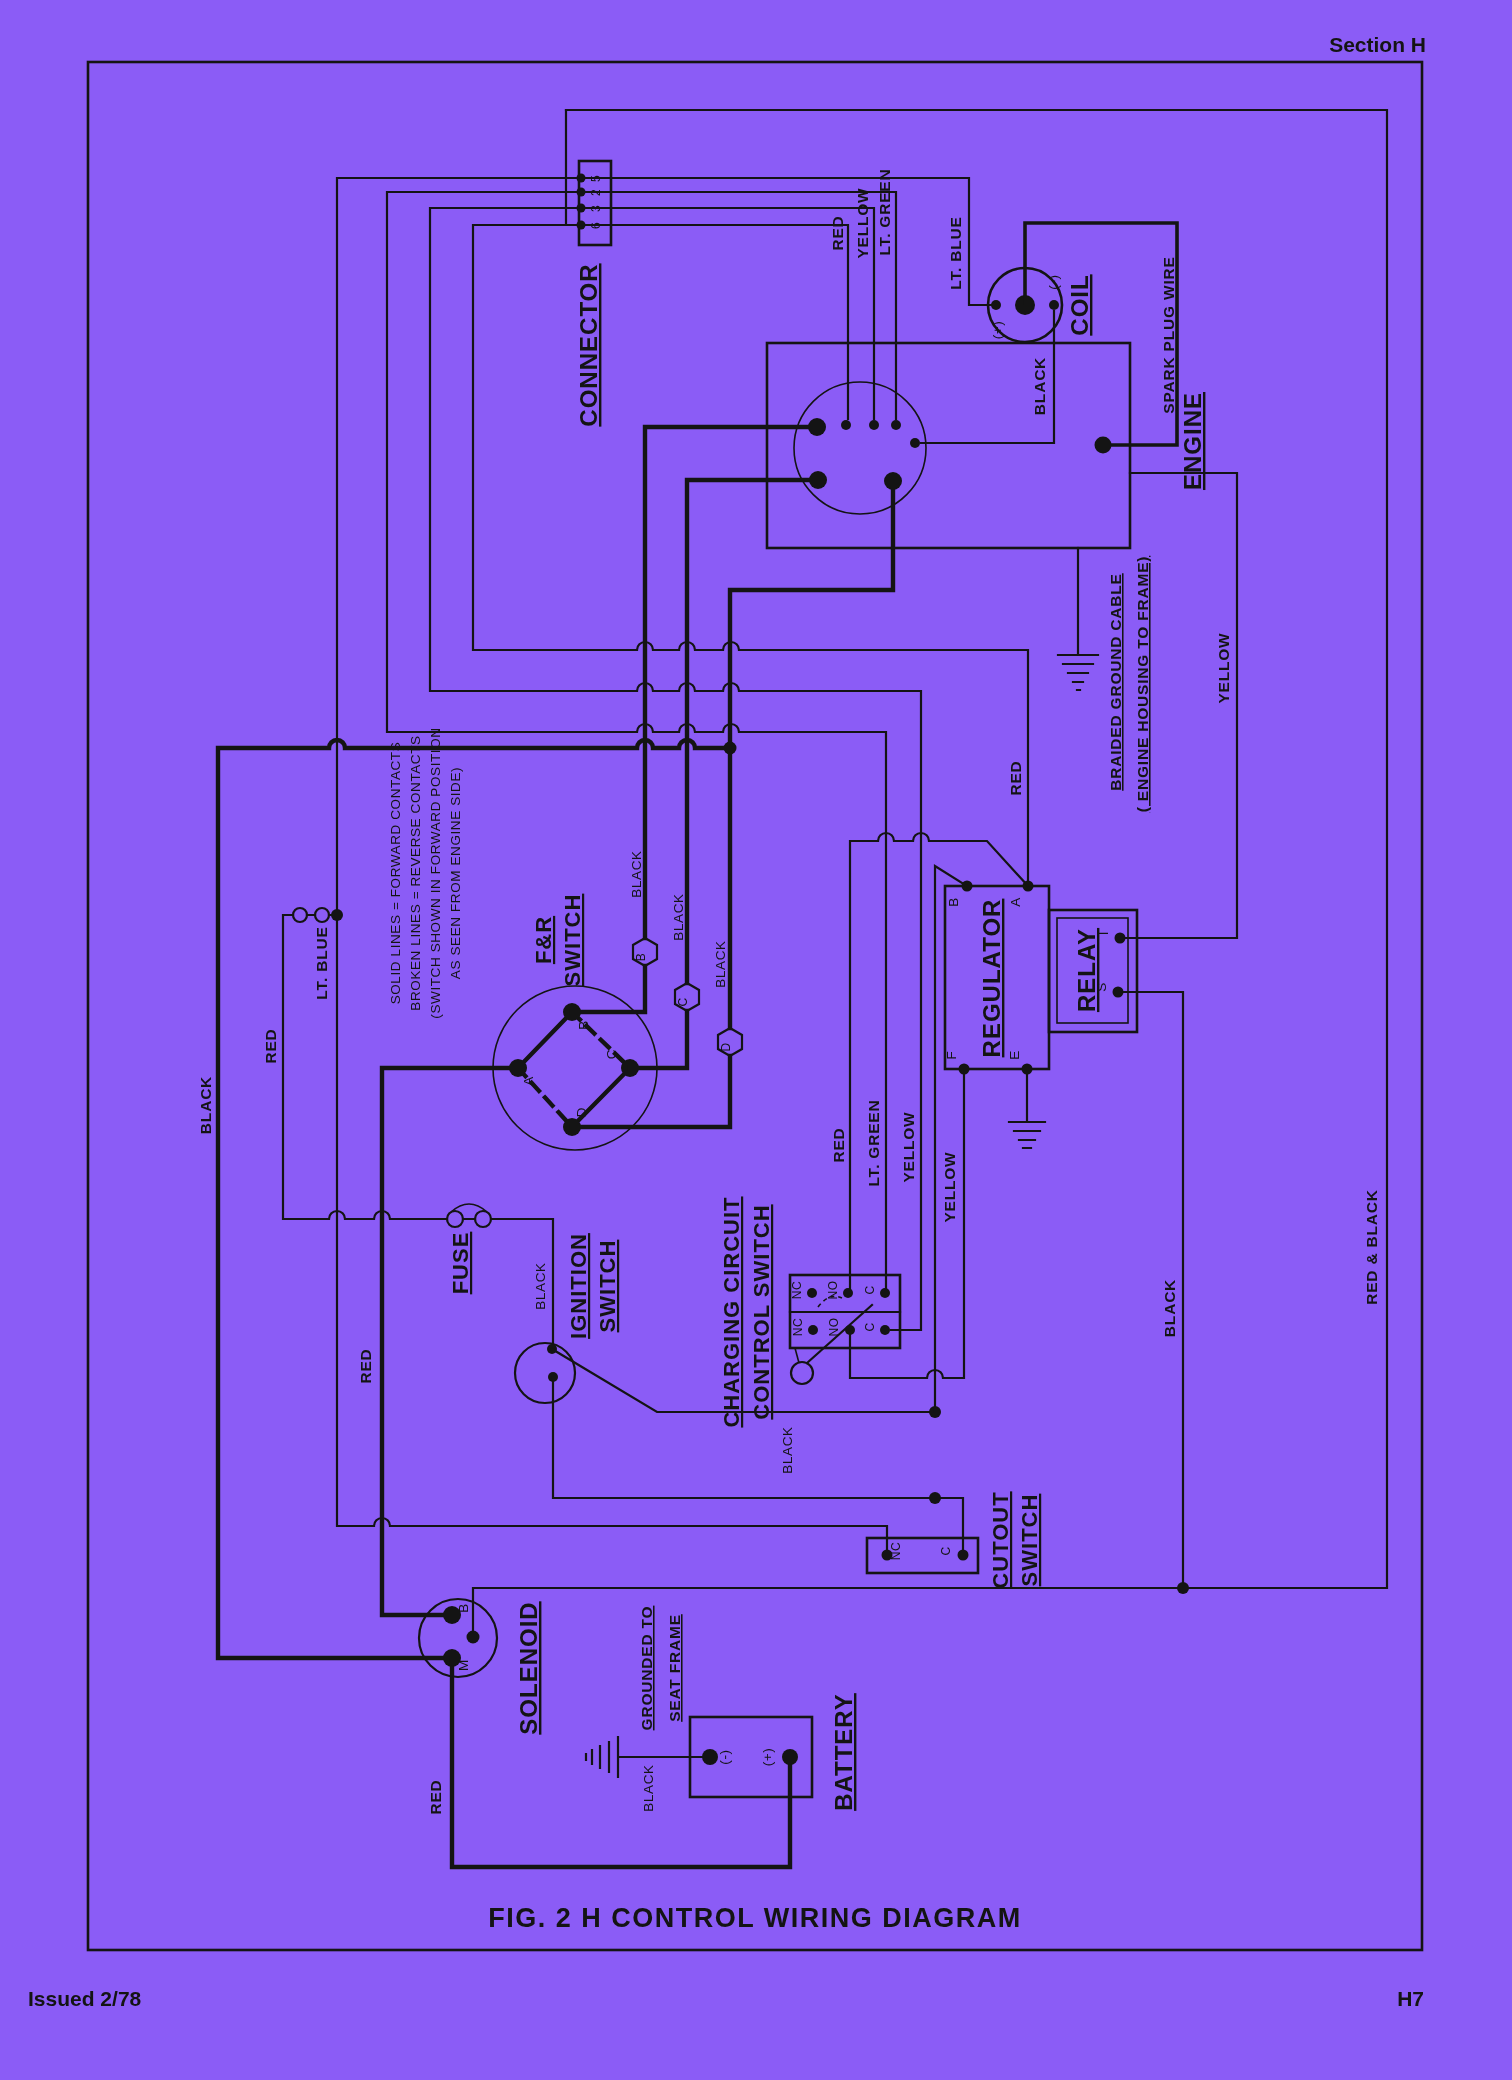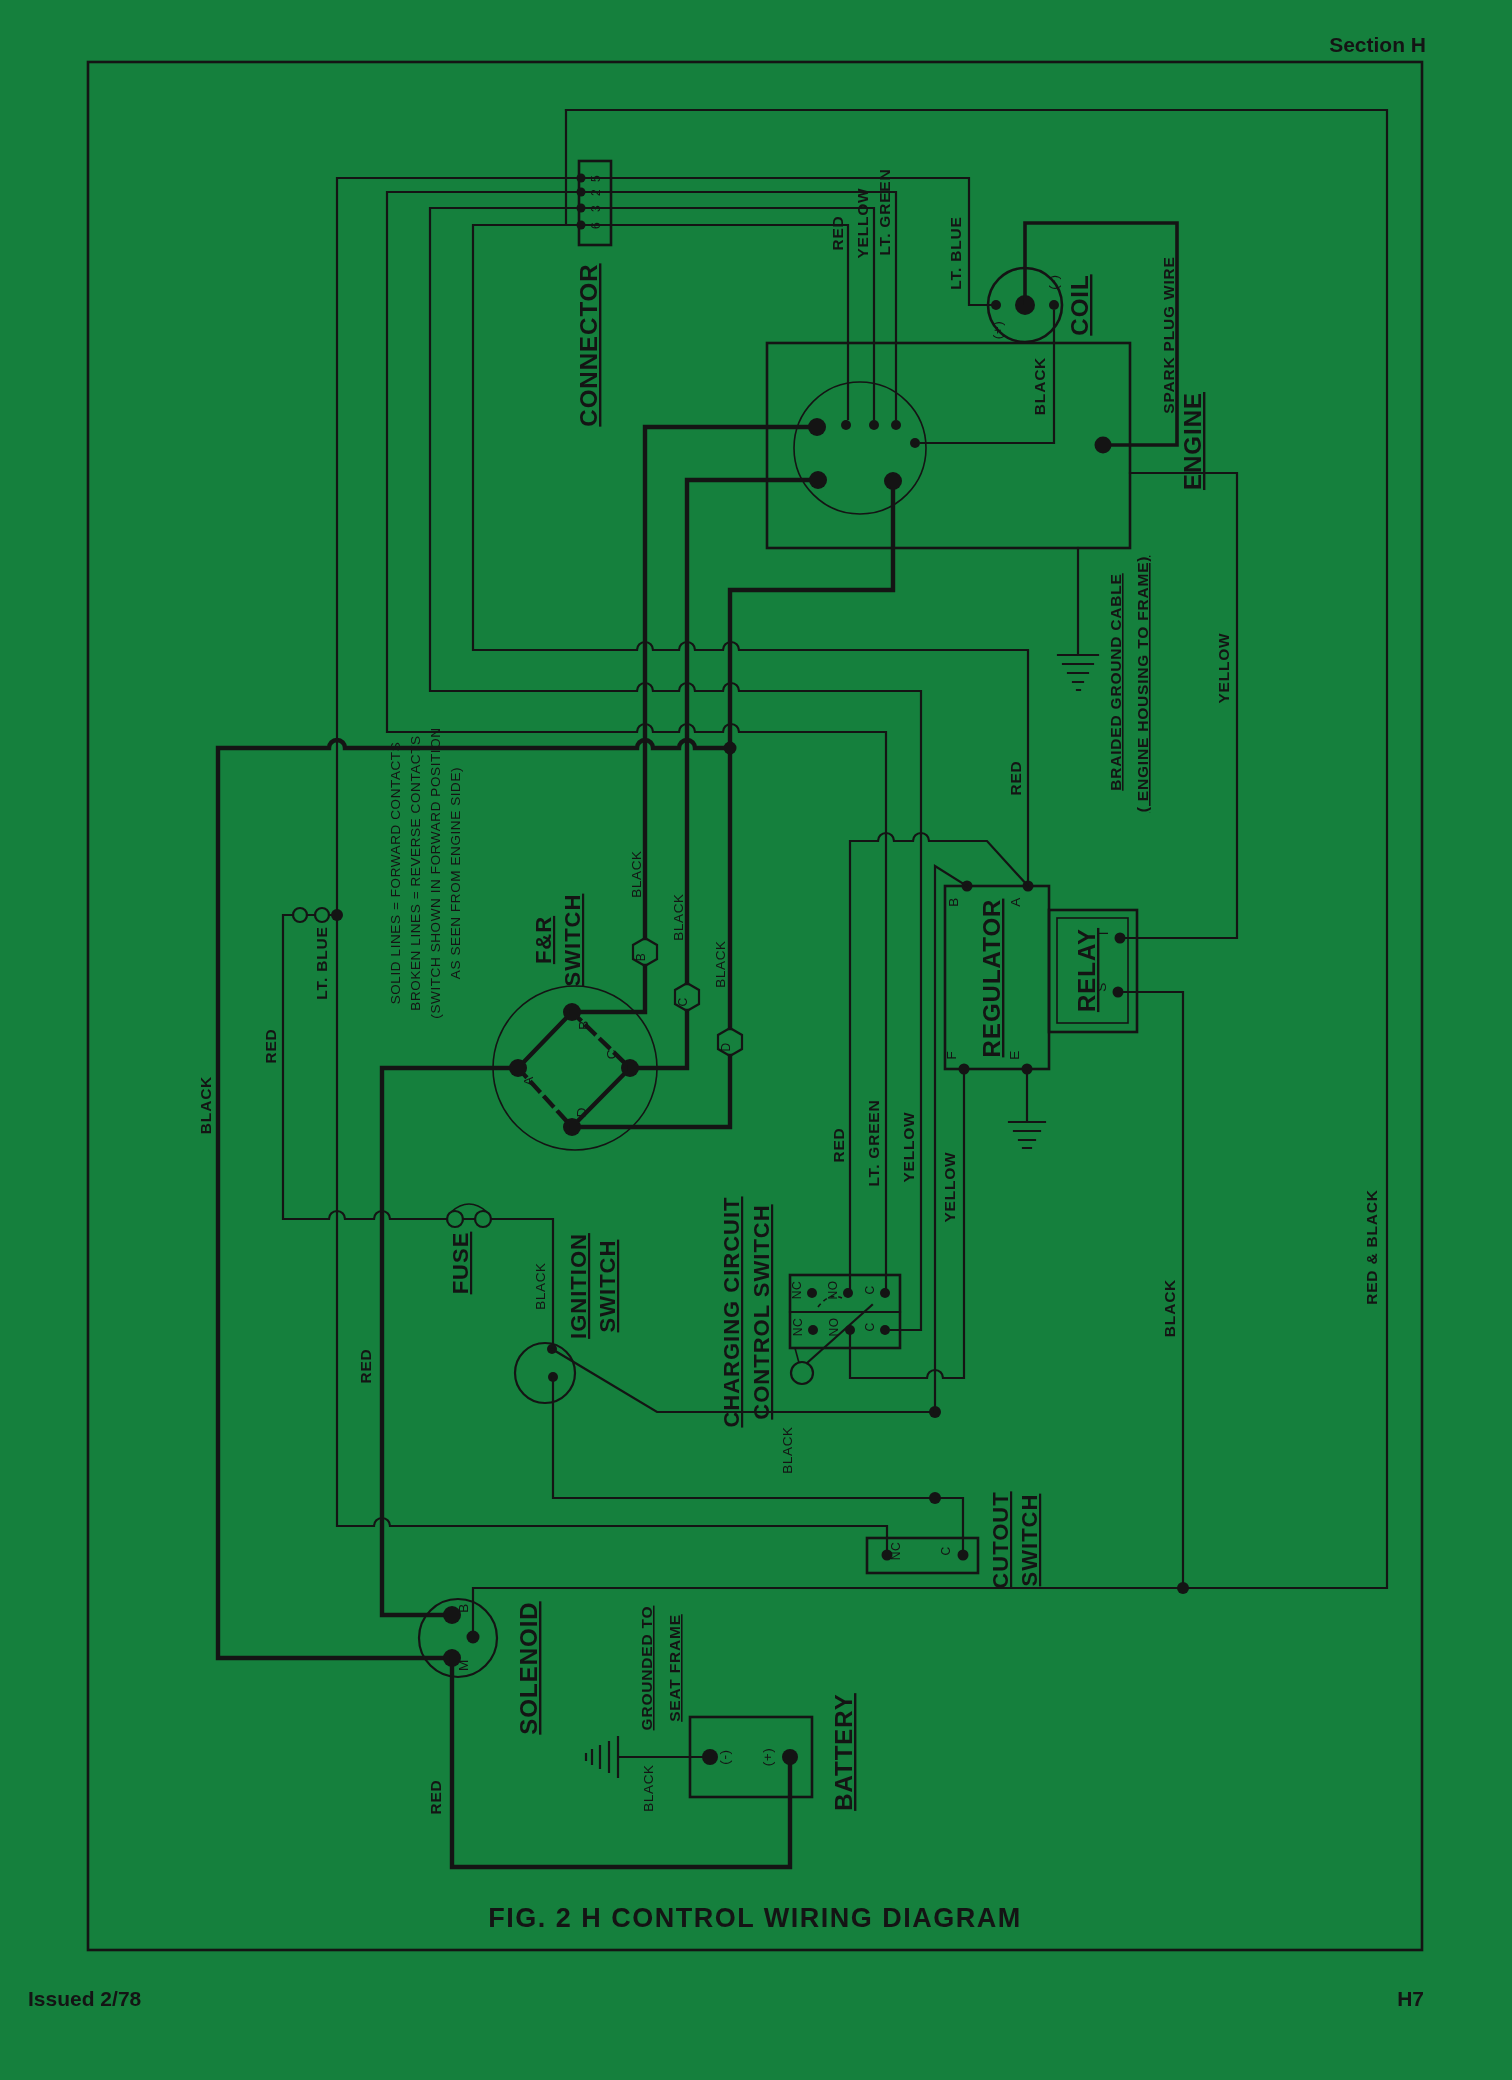--- a/index.html
+++ b/index.html
@@ -1,16 +1,16 @@
 <!DOCTYPE html>
 <html><head>
 <meta charset="utf-8">
 <style>
   html,body{margin:0;padding:0;background:#e8e8e4;}
-  .page{width:1512px;height:2080px;background:#15803d;position:relative;margin:0 auto;
+  .page{width:1512px;height:2080px;background:#8b5cf6;position:relative;margin:0 auto;
         font-family:"Liberation Sans",sans-serif;}
   svg{position:absolute;left:0;top:0;}
   text{font-family:"Liberation Sans",sans-serif;fill:#141414;}
   .fs12{font-size:12px;letter-spacing:.5px}
   .fs13{font-size:13.5px;letter-spacing:.6px}
   .fs15{font-size:15.5px;font-weight:bold;letter-spacing:.8px}
   .fs22{font-size:22px;font-weight:bold;letter-spacing:1px}
   .fs24{font-size:24px;font-weight:bold;letter-spacing:1px}
   .fs27{font-size:27px;font-weight:bold;letter-spacing:1.5px}
   .fs21{font-size:21px;font-weight:bold}

